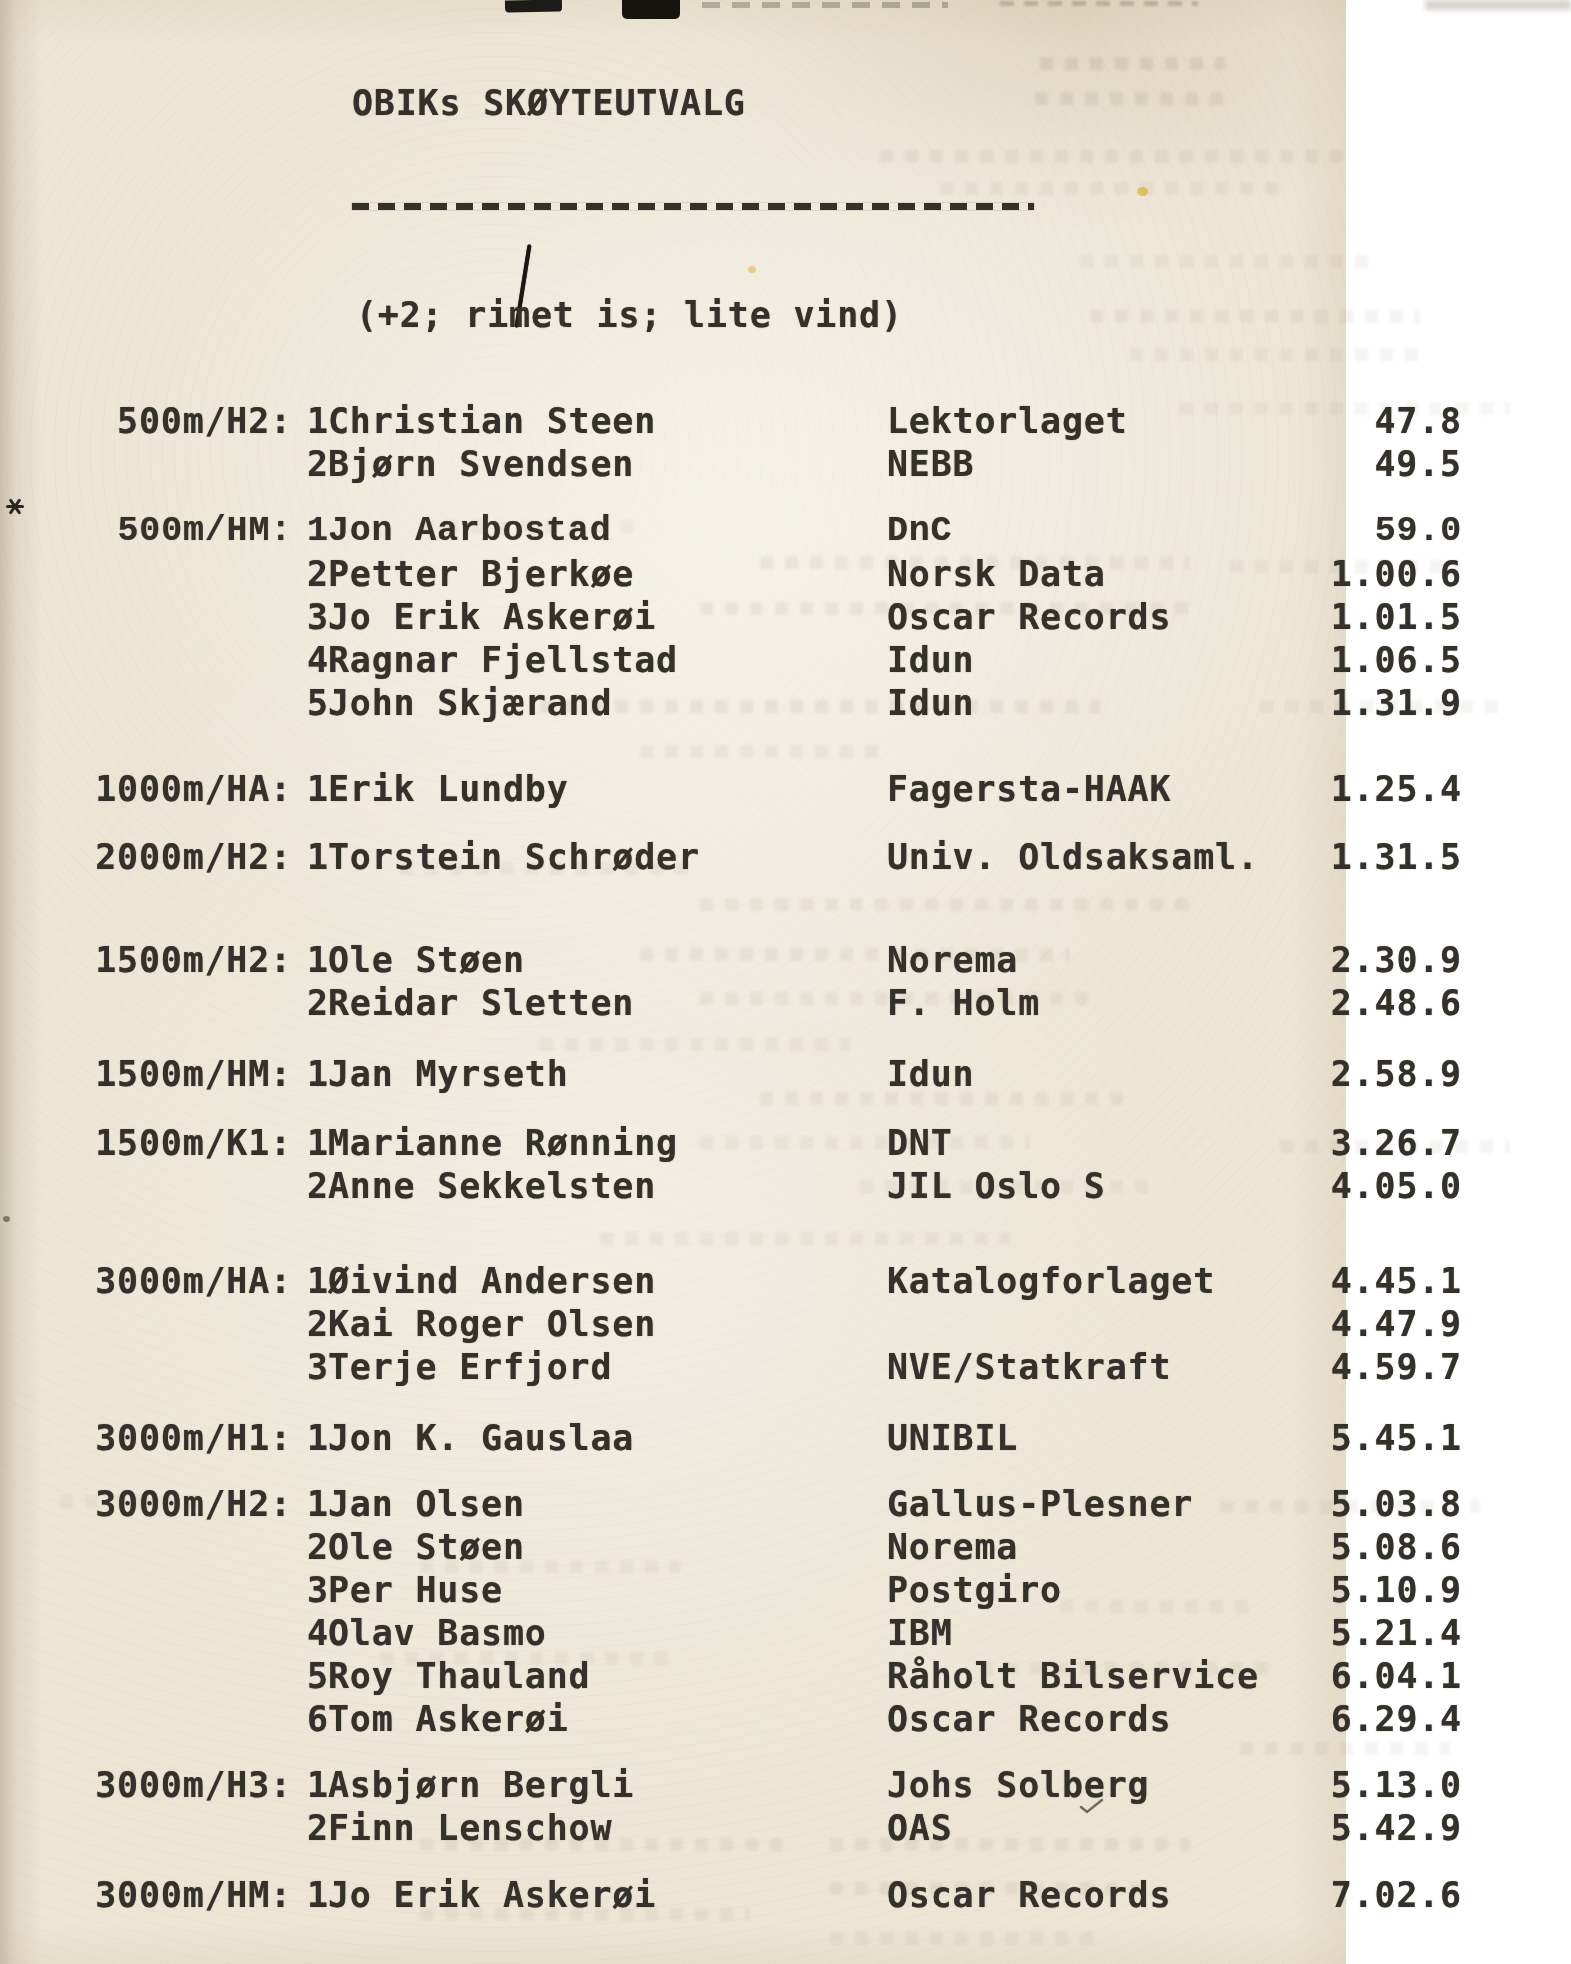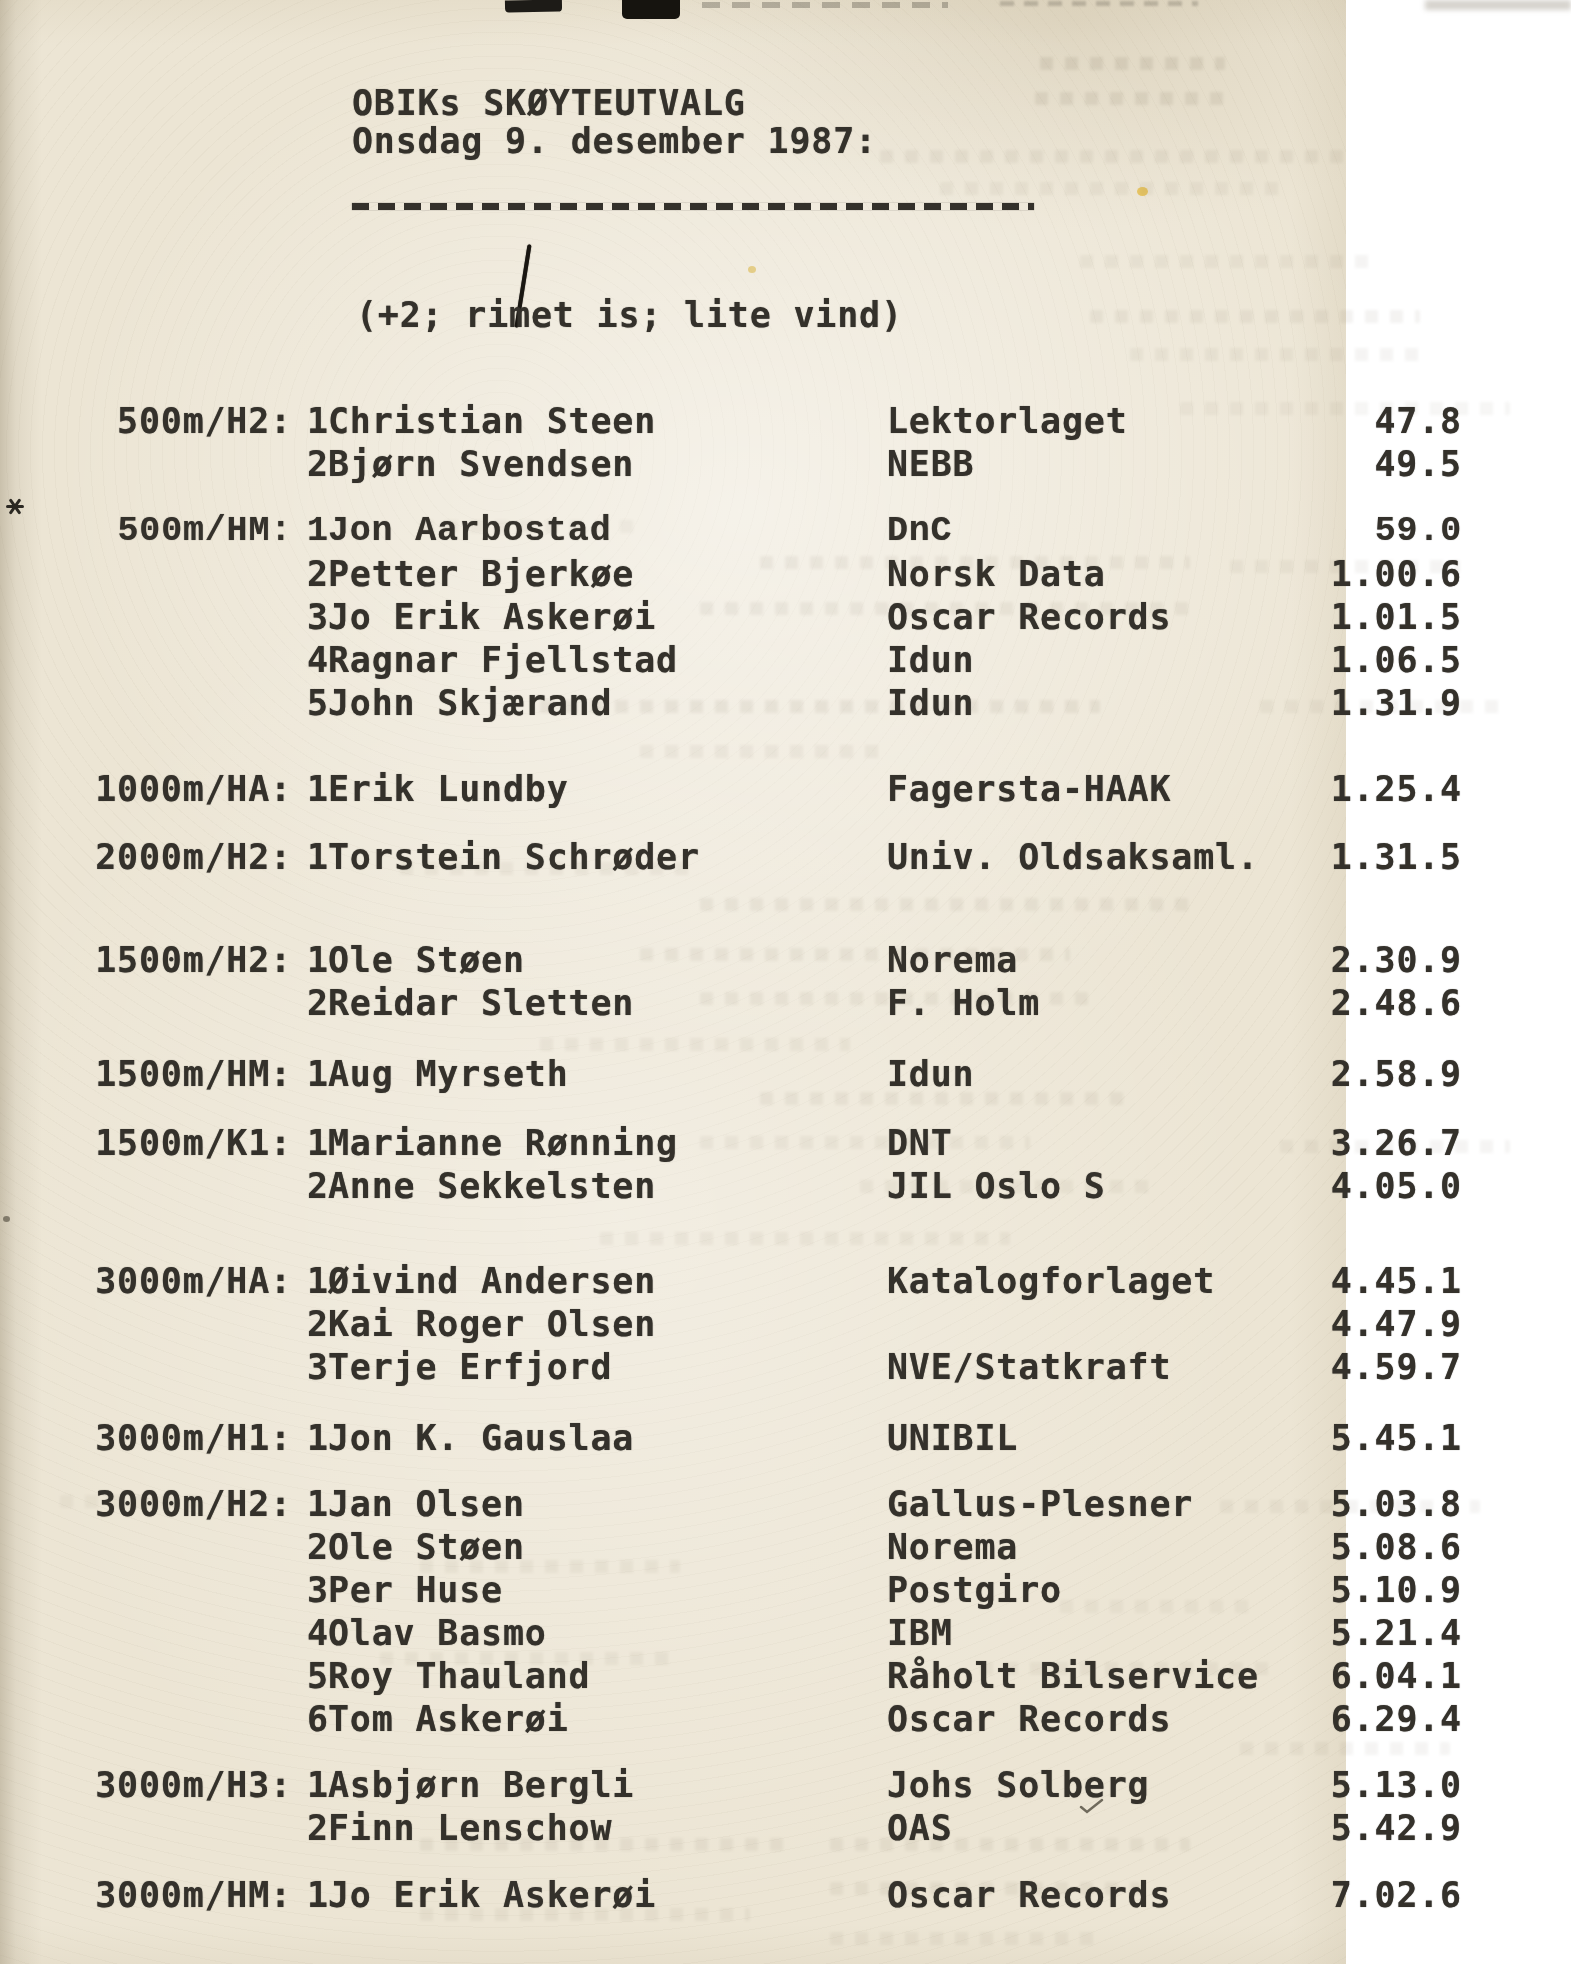--- a/index.html
+++ b/index.html
@@ -120,21 +120,20 @@
       <div class="ghost" style="left: 980px; top: 1662px; width: 300px; opacity: 0.12;"></div>
       <div class="ghost" style="left: 1240px; top: 1742px; width: 210px; opacity: 0.12;"></div>
       <div class="ghost" style="left: 420px; top: 1838px; width: 370px; opacity: 0.14;"></div>
       <div class="ghost" style="left: 830px; top: 1838px; width: 360px; opacity: 0.14;"></div>
       <div class="ghost" style="left: 830px; top: 1882px; width: 310px; opacity: 0.14;"></div>
       <div class="ghost" style="left: 420px; top: 1908px; width: 330px; opacity: 0.12;"></div>
       <div class="ghost" style="left: 830px; top: 1932px; width: 270px; opacity: 0.12;"></div>
     </div>
 
   <div class="tw" style="left:352px;top:86px;">OBIKs SKØYTEUTVALG</div>
-  <div class="tw" style="left:352px;top:124px;">Onsdag 9. desember 1987:</div>
   <div class="rule"></div>
   <div class="tw" style="left:356px;top:298px;">(+2; rimet is; lite vind)</div>
 
   <div id="results">
       <div class="row" style="top: 404px;">
         <span class="tw cell c-label">500m/H2:</span>
         <span class="tw cell c-entry"><span class="tw cell ">1</span><span class="tw cell c-name">Christian Steen</span></span>
         <span class="tw cell c-club">Lektorlaget</span>
         <span class="tw cell c-time">47.8</span>
       </div>
@@ -187,21 +186,21 @@
         <span class="tw cell c-club">Norema</span>
         <span class="tw cell c-time">2.30.9</span>
       </div>
       <div class="row" style="top: 986px;">
         <span class="tw cell c-entry"><span class="tw cell ">2</span><span class="tw cell c-name">Reidar Sletten</span></span>
         <span class="tw cell c-club">F. Holm</span>
         <span class="tw cell c-time">2.48.6</span>
       </div>
       <div class="row" style="top: 1057px;">
         <span class="tw cell c-label">1500m/HM:</span>
-        <span class="tw cell c-entry"><span class="tw cell ">1</span><span class="tw cell c-name">Aug Myrseth</span></span>
+        <span class="tw cell c-entry"><span class="tw cell ">1</span><span class="tw cell c-name">Jan Myrseth</span></span>
         <span class="tw cell c-club">Idun</span>
         <span class="tw cell c-time">2.58.9</span>
       </div>
       <div class="row" style="top: 1126px;">
         <span class="tw cell c-label">1500m/K1:</span>
         <span class="tw cell c-entry"><span class="tw cell ">1</span><span class="tw cell c-name">Marianne Rønning</span></span>
         <span class="tw cell c-club">DNT</span>
         <span class="tw cell c-time">3.26.7</span>
       </div>
       <div class="row" style="top: 1169px;">

